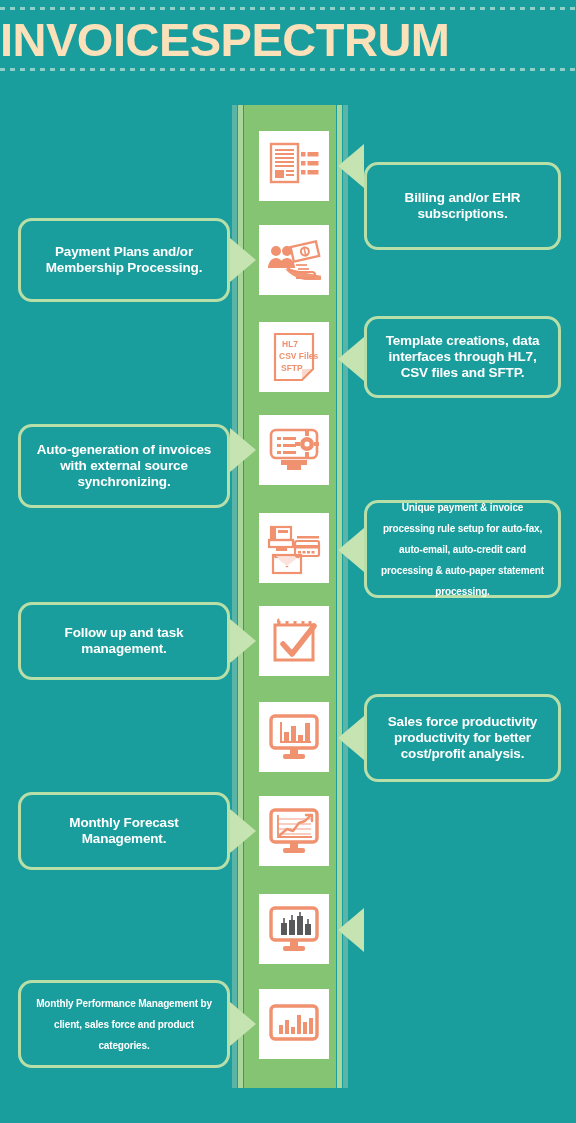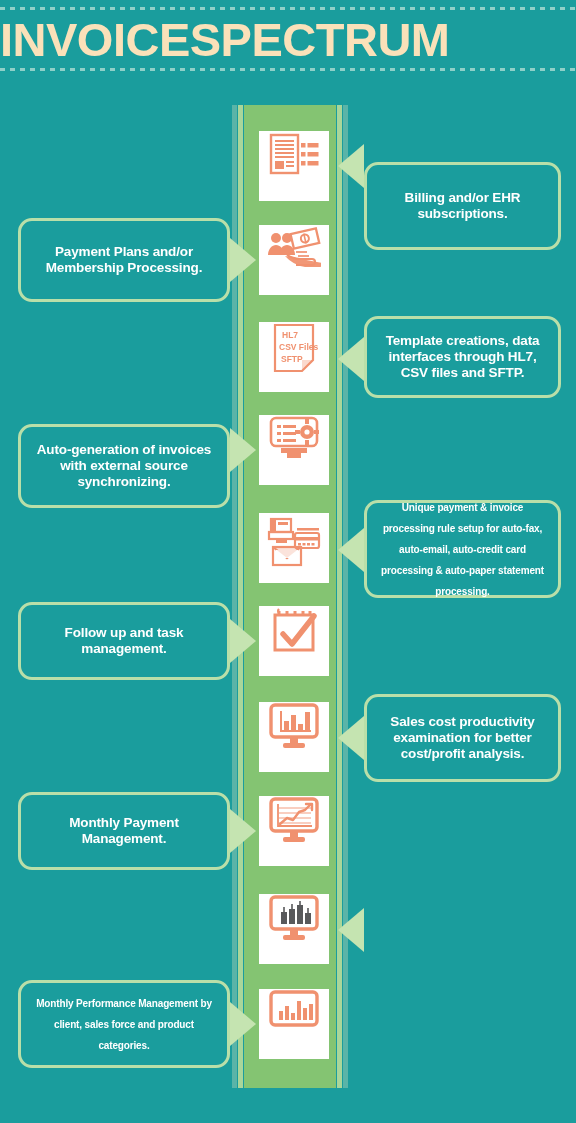--- a/index.html
+++ b/index.html
@@ -49,20 +49,21 @@
   #stripe-r1   { left: 105px; width: 5px;  background: #a9d69a; }
   #stripe-r2   { left: 111px; width: 5px;  background: #5ab4a8; }
 
   
   .tile {
     position: absolute;
     left: 259px;
     width: 70px; height: 70px;
     background: #ffffff;
     display: flex;
+    align-items: center;
     justify-content: center;
   }
   .tile svg { display: block; }
 
   
   .callout {
     position: absolute;
     border: 3px solid #b9dfa9;
     border-radius: 14px;
     background: #1a9d9d;
@@ -259,39 +260,39 @@
       </g>
       <g fill="none" stroke="#f0916f" stroke-width="2.2">
         <path d="M10 7 a3 3 0 0 1 0 -4"></path>
       </g>
       <path d="M14 28 L23 38 L45 10" fill="none" stroke="#f0916f" stroke-width="5.5" stroke-linecap="round" stroke-linejoin="round"></path>
     </svg>
   </div>
 
   <div class="arrow arrow-left" style="left:338px; top:716px;"></div>
   <div class="callout" style="left:364px; top:694px; width:197px; height:88px;">
-    <div class="txt">Sales cost productivity examination for better cost/profit analysis.</div>
+    <div class="txt">Sales force productivity productivity for better cost/profit analysis.</div>
   </div>
   <div class="tile" style="top:702px;">
     <svg width="52" height="48" viewBox="0 0 52 48">
       <rect x="3" y="3" width="46" height="32" rx="4" fill="none" stroke="#f0916f" stroke-width="3.4"></rect>
       <g fill="#f0916f">
         <rect x="16" y="19" width="5" height="10"></rect>
         <rect x="23" y="13" width="5" height="16"></rect>
         <rect x="30" y="22" width="5" height="7"></rect>
         <rect x="37" y="10" width="5" height="19"></rect>
       </g>
       <path d="M13 9 V29 H43" fill="none" stroke="#f0916f" stroke-width="2"></path>
       <rect x="22" y="35" width="8" height="6" fill="#f0916f"></rect>
       <rect x="15" y="41" width="22" height="5" rx="2" fill="#f0916f"></rect>
     </svg>
   </div>
 
   <div class="callout" style="left:18px; top:792px; width:212px; height:78px;">
-    <div class="txt">Monthly Payment Management.</div>
+    <div class="txt">Monthly Forecast Management.</div>
   </div>
   <div class="arrow arrow-right" style="left:230px; top:809px;"></div>
   <div class="tile" style="top:796px;">
     <svg width="52" height="48" viewBox="0 0 52 48">
       <rect x="3" y="3" width="46" height="32" rx="4" fill="none" stroke="#f0916f" stroke-width="3.4"></rect>
       <g stroke="#f0916f" stroke-width="1.1" opacity="0.8">
         <line x1="11" y1="12" x2="43" y2="12"></line>
         <line x1="11" y1="17" x2="43" y2="17"></line>
         <line x1="11" y1="22" x2="43" y2="22"></line>
         <line x1="11" y1="27" x2="43" y2="27"></line>

